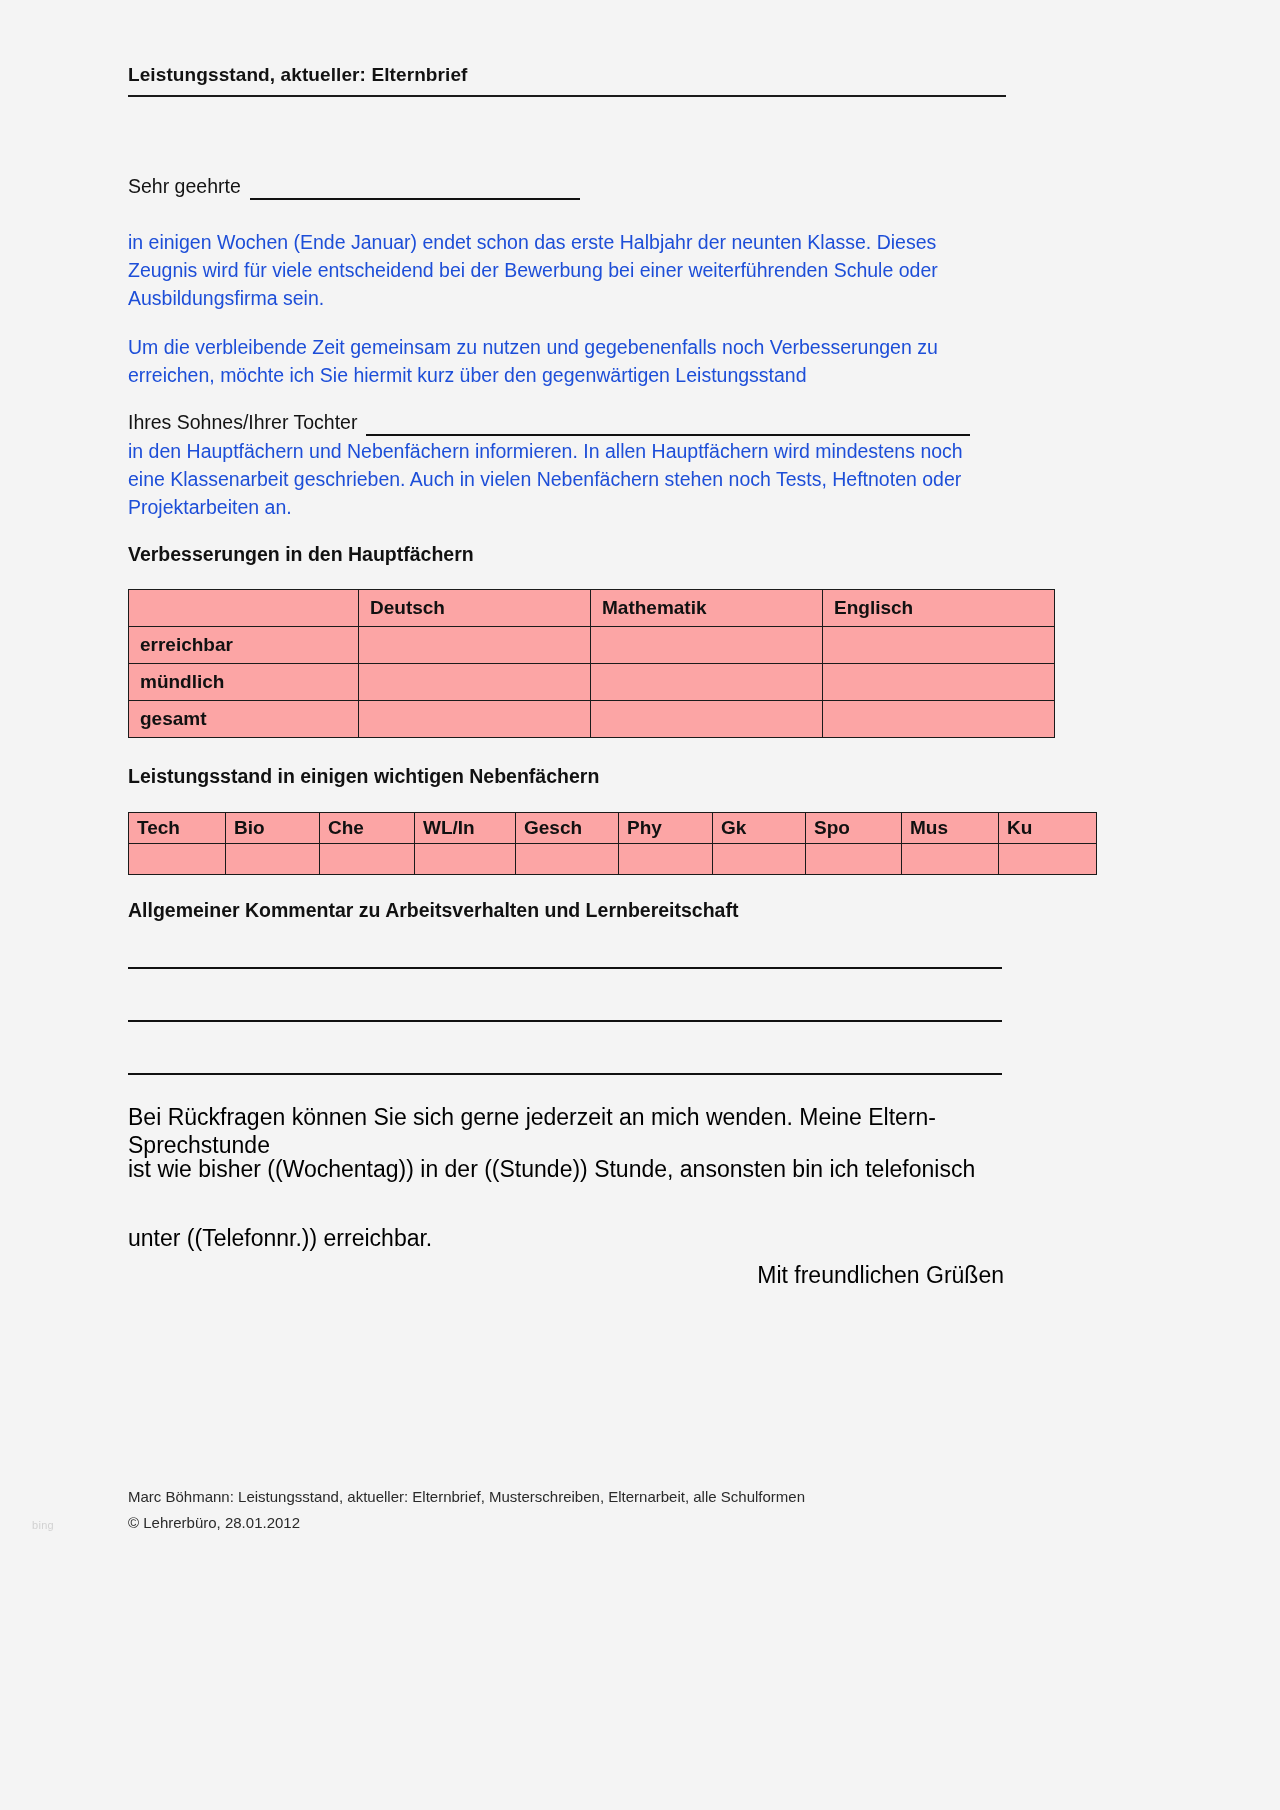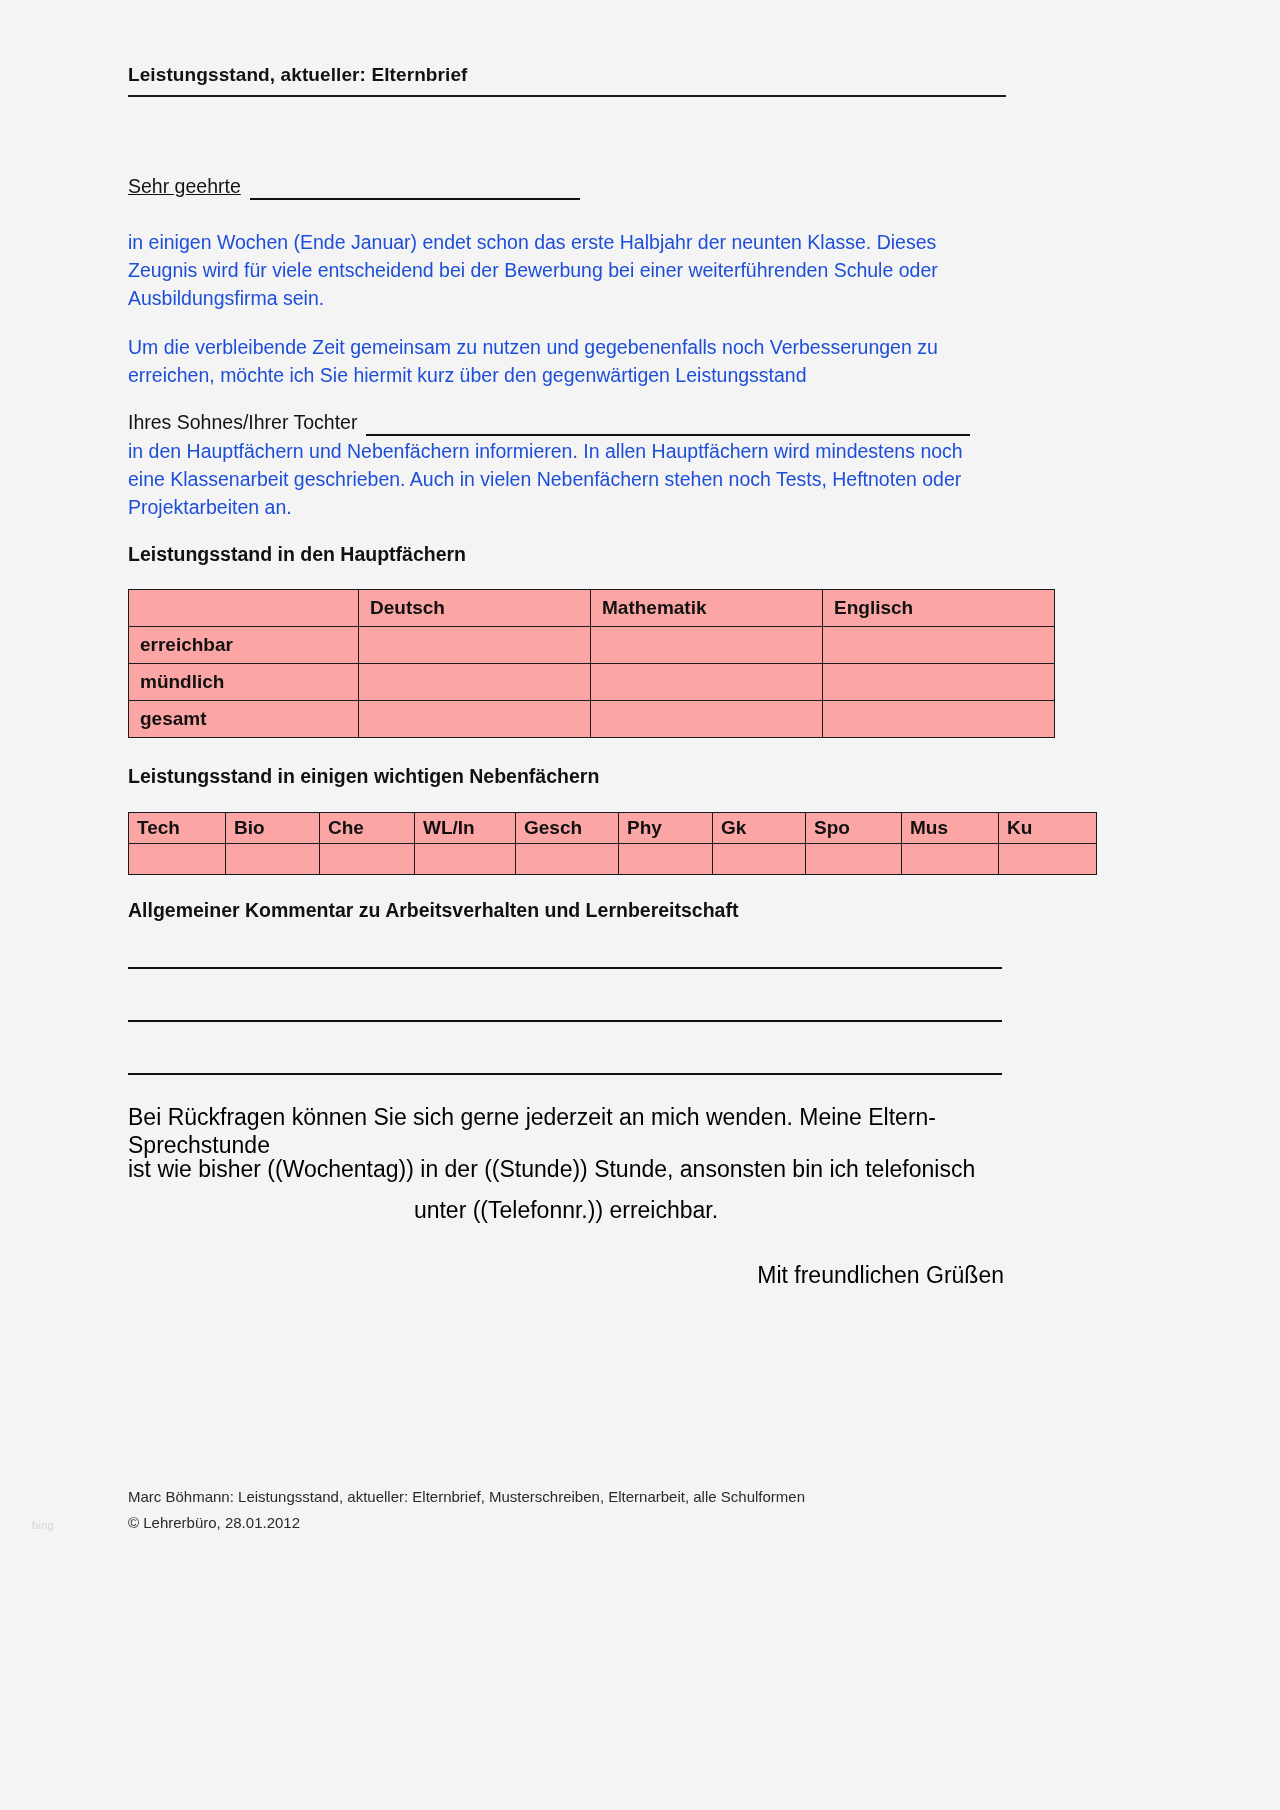--- a/index.html
+++ b/index.html
@@ -65,21 +65,20 @@
   .fill-line {
     display: inline-block;
     border-bottom: 2px solid #101010;
     height: 20px;
     margin-left: 9px;
   }
 
   .salutation {
     left: 0;
     top: 172px;
-    text-decoration: underline;
   }
   .salutation .fill-line { width: 330px; }
 
   .p-intro {
     left: 0;
     top: 228px;
     width: 876px;
   }
 
   .p-verbleibend {
@@ -177,21 +176,21 @@
   .closing {
     position: absolute;
     left: 0;
     font-size: 23px;
     line-height: 28px;
     color: #000000;
     width: 876px;
   }
   .cl-1 { top: 1103px; }
   .cl-2 { top: 1155px; }
-  .cl-3 { top: 1196px; text-align: center; }
+  .cl-3 { top: 1224px; }
   .cl-greet { top: 1261px; text-align: right; }
 
   
   .footer {
     position: absolute;
     left: 128px;
     font-size: 15px;
     color: #2a2a2a;
     line-height: 22px;
     white-space: nowrap;
@@ -225,21 +224,21 @@
 
     <div class="para p-verbleibend">Um die verbleibende Zeit gemeinsam zu nutzen und gegebenenfalls noch Verbesserungen zu erreichen, möchte ich Sie hiermit kurz über den gegenwärtigen Leistungsstand</div>
 
     <div class="line-row sohn-row">
       <span>Ihres Sohnes/Ihrer Tochter</span>
       <span class="fill-line"></span>
     </div>
 
     <div class="para p-faecher">in den Hauptfächern und Nebenfächern informieren. In allen Hauptfächern wird mindestens noch eine Klassenarbeit geschrieben. Auch in vielen Nebenfächern stehen noch Tests, Heftnoten oder Projektarbeiten an.</div>
 
-    <div class="sub-head head-haupt">Leistungsstand in den Hauptfächern</div>
+    <div class="sub-head head-haupt">Verbesserungen in den Hauptfächern</div>
 
     <table class="tbl-haupt">
       <tbody>
         <tr>
           <td class="col-label hdr"></td>
           <td class="col-sub hdr">Deutsch</td>
           <td class="col-sub hdr">Mathematik</td>
           <td class="col-sub hdr">Englisch</td>
         </tr>
         <tr>

